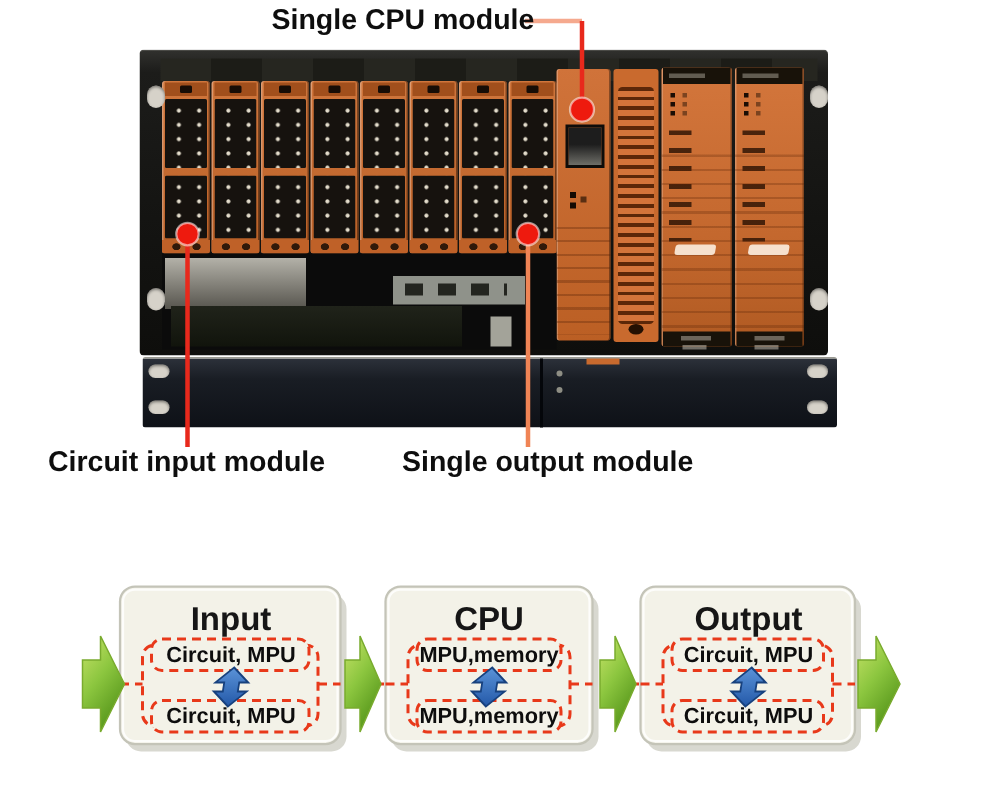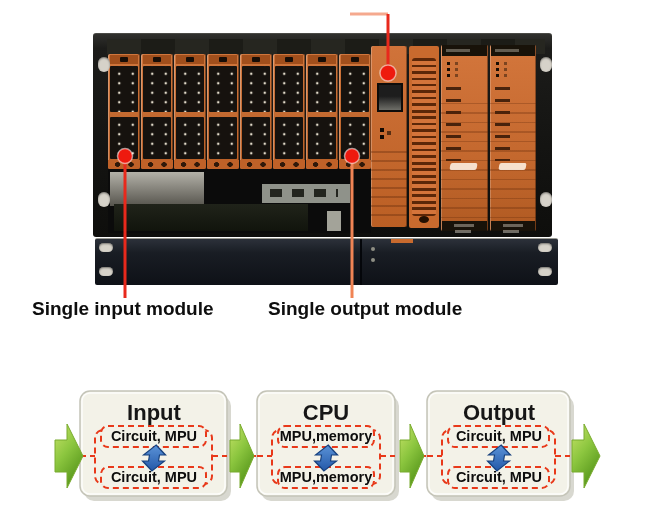--- a/index.html
+++ b/index.html
@@ -217,21 +217,22 @@
     <svg class="callout-svg" width="654" height="380">
       <line x1="350" y1="14" x2="388" y2="14" stroke="#f5a98e" stroke-width="3"></line>
       <line x1="388" y1="14" x2="388" y2="65" stroke="#e8291c" stroke-width="3"></line>
       <circle cx="388" cy="73" r="8" fill="#ee1a0e" stroke="rgba(255,255,255,0.55)" stroke-width="1.5"></circle>
       <line x1="125" y1="163" x2="125" y2="298" stroke="#e8291c" stroke-width="3"></line>
       <circle cx="125" cy="156" r="7.5" fill="#ee1a0e" stroke="rgba(255,255,255,0.55)" stroke-width="1.5"></circle>
       <line x1="352" y1="163" x2="352" y2="298" stroke="#f08455" stroke-width="3"></line>
       <circle cx="352" cy="156" r="7.5" fill="#ee1a0e" stroke="rgba(255,255,255,0.55)" stroke-width="1.5"></circle>
     </svg>
 
-    <div class="callout-label" style="left:32px;  top:298px;">Single input module</div>
+    <div class="callout-label" style="left:181px; top:3px;">Single CPU module</div>
+    <div class="callout-label" style="left:32px;  top:298px;">Circuit input module</div>
     <div class="callout-label" style="left:268px; top:298px;">Single output module</div>
   </div>
 
   <svg class="flow-svg" width="654" height="147" viewBox="0 0 654 147">
     <defs>
       <linearGradient id="gGrad" x1="0" y1="0" x2="0.55" y2="1">
         <stop offset="0" stop-color="#c9e46a"></stop>
         <stop offset="0.5" stop-color="#8cc63f"></stop>
         <stop offset="1" stop-color="#55951a"></stop>
       </linearGradient>

